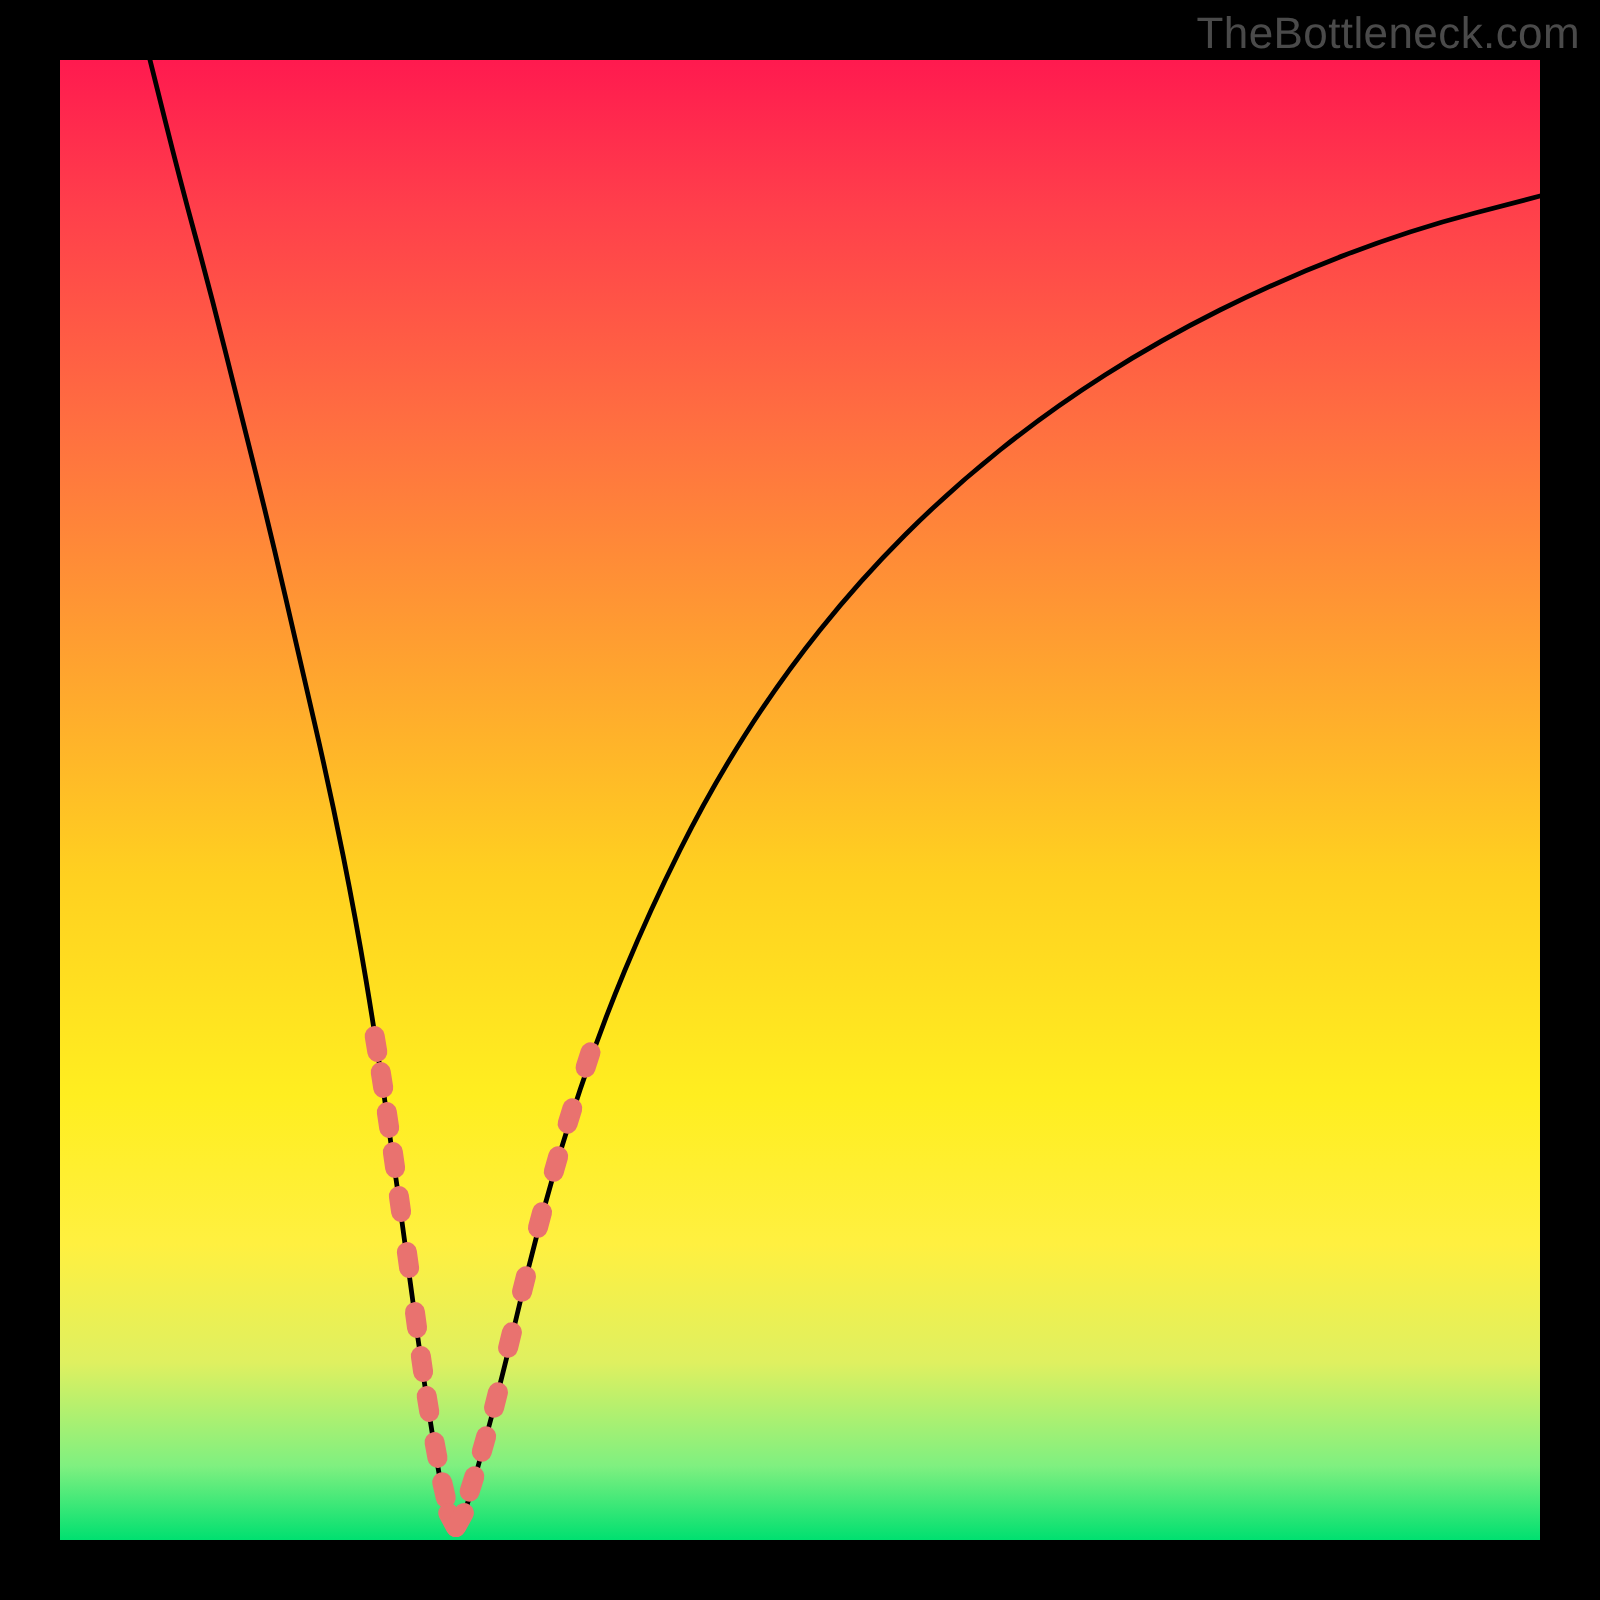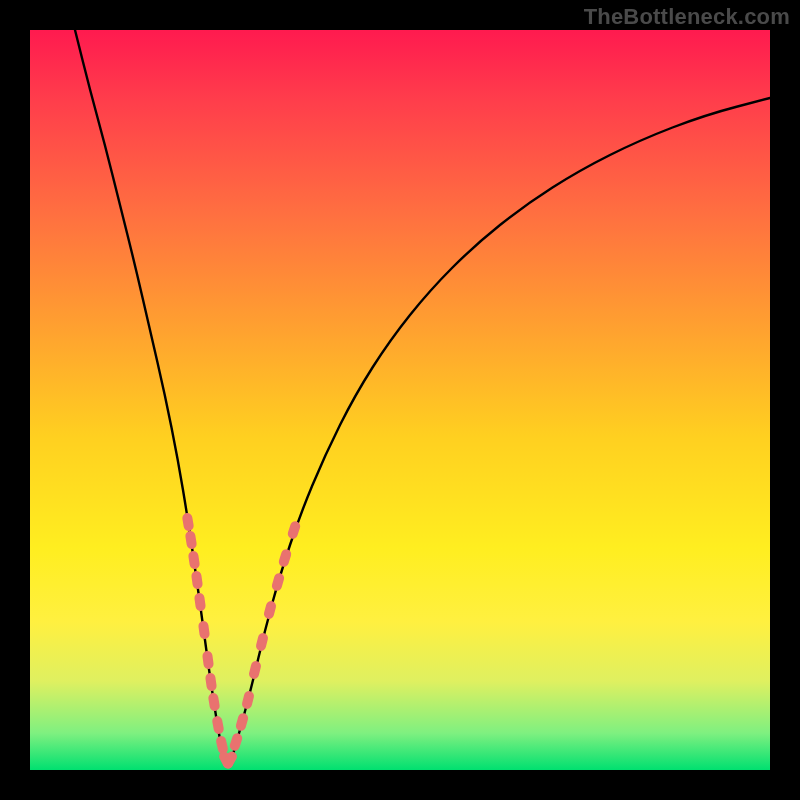--- a/index.html
+++ b/index.html
@@ -35,21 +35,21 @@
       #7ff080 95%,
       #00e070 100%
     );
   }
   .watermark {
     position: absolute;
     top: 4px;
     right: 10px;
     color: #4a4a4a;
     font-size: 22px;
-    font-weight: 700;
+    font-weight: 400;
     letter-spacing: 0.2px;
     user-select: none;
   }
   svg.curve {
     position: absolute;
     inset: 0;
     width: 100%;
     height: 100%;
     overflow: visible;
   }

